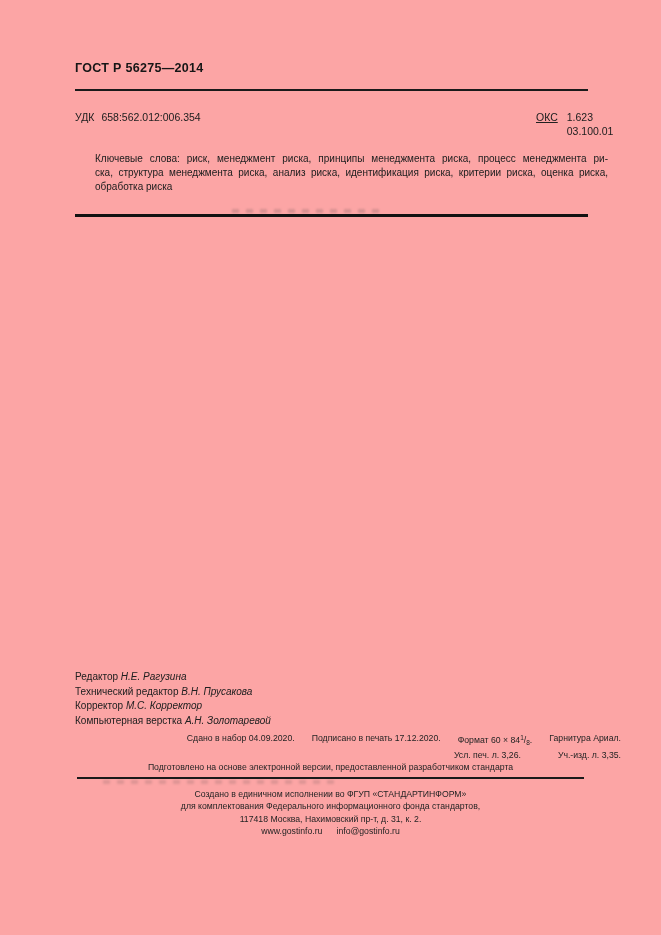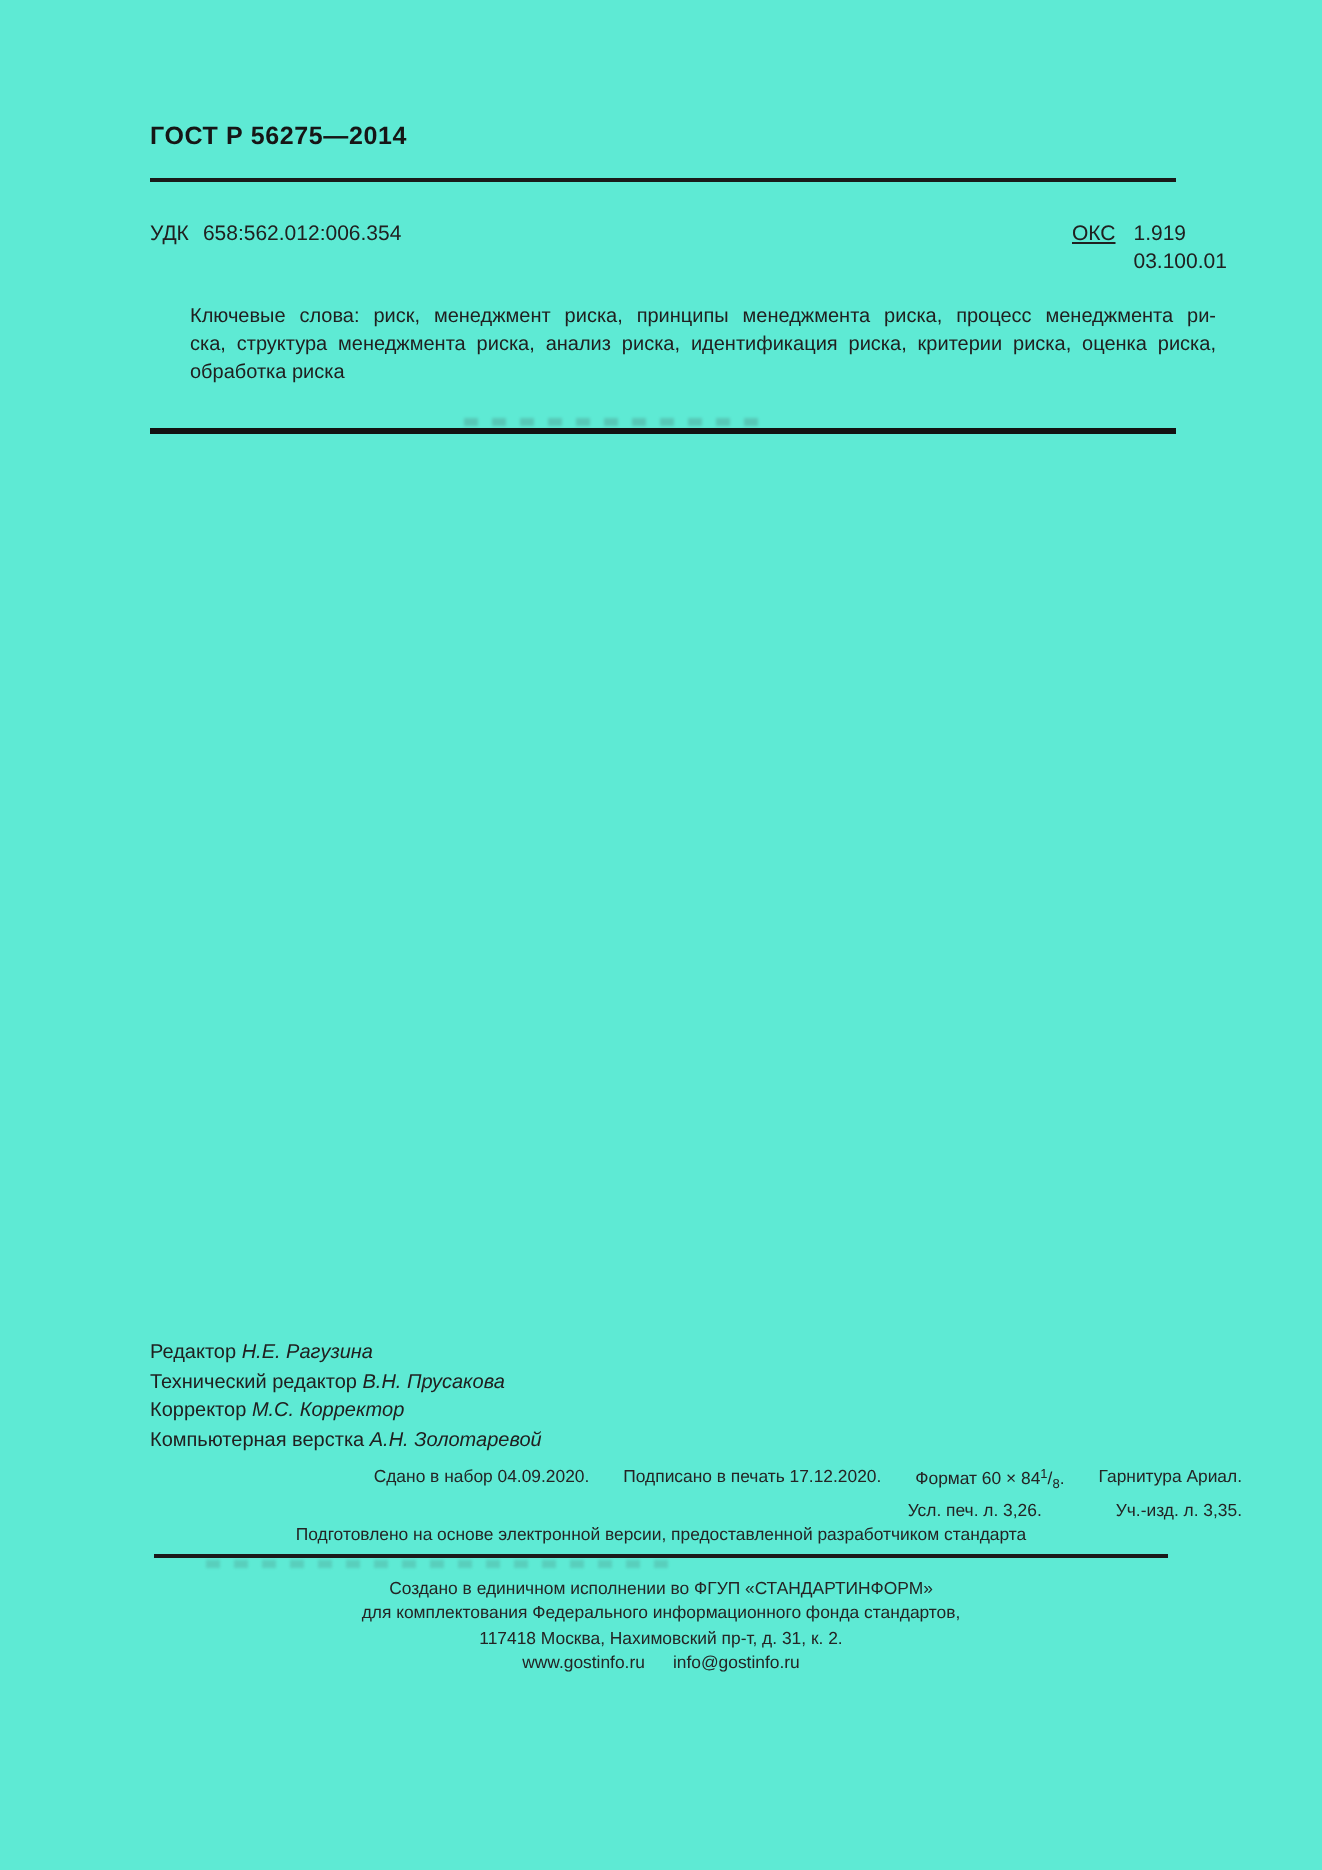--- a/index.html
+++ b/index.html
@@ -4,21 +4,21 @@
 <style>
   * { margin: 0; padding: 0; box-sizing: border-box; }
   html, body { background: #ffffff; }
   body {
     width: 661px; height: 935px;
     font-family: "Liberation Sans", "DejaVu Sans", sans-serif;
     color: #1c1c1c;
     position: relative;
     overflow: hidden;
   }
-  .page { position: absolute; inset: 0; background: #5eead4; }
+  .page { position: absolute; inset: 0; background: #fca5a5; }
 
   .doc-code {
     position: absolute; left: 75px; top: 61px;
     font-size: 12.5px; font-weight: bold; letter-spacing: 0.3px;
     color: #161616;
   }
   .rule { position: absolute; background: #1a1a1a; }
   .rule-header { left: 75px; top: 89px; width: 513px; height: 2px; }
   .rule-mid    { left: 75px; top: 214px; width: 513px; height: 2.5px; background:#121212; }
   .rule-footer { left: 77px; top: 777px; width: 507px; height: 1.5px; }
@@ -82,21 +82,21 @@
   <div class="doc-code">ГОСТ Р 56275—2014</div>
   <div class="rule rule-header"></div>
 
   <div class="udk-line">
     <span class="udk-label">УДК</span><span class="udk-value">658:562.012:006.354</span>
   </div>
 
   <div class="oks-block">
     <span class="oks-label">ОКС</span>
     <span class="oks-values">
-      <div>1.919</div>
+      <div>1.623</div>
       <div>03.100.01</div>
     </span>
   </div>
 
   <div class="keywords">
     <span class="kw-line kw-just">Ключевые слова:  риск, менеджмент риска, принципы менеджмента риска, процесс менеджмента ри-</span>
     <span class="kw-line kw-just">ска, структура менеджмента риска, анализ риска, идентификация риска, критерии риска, оценка риска,</span>
     <span class="kw-line">обработка риска</span>
   </div>
 

